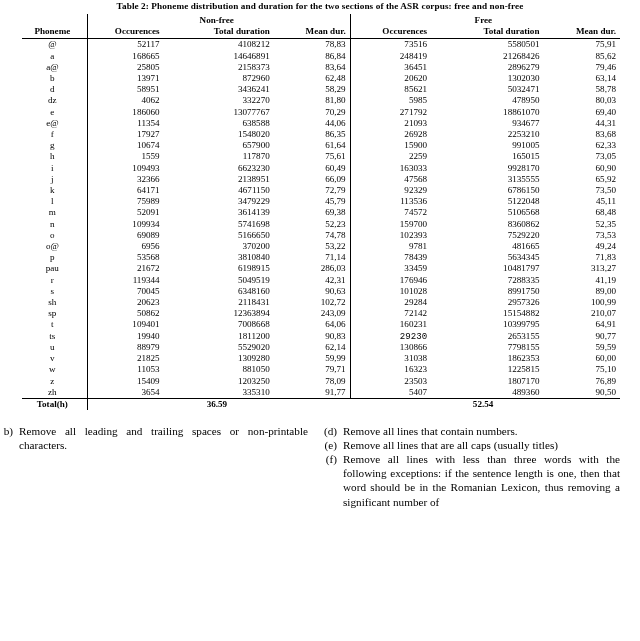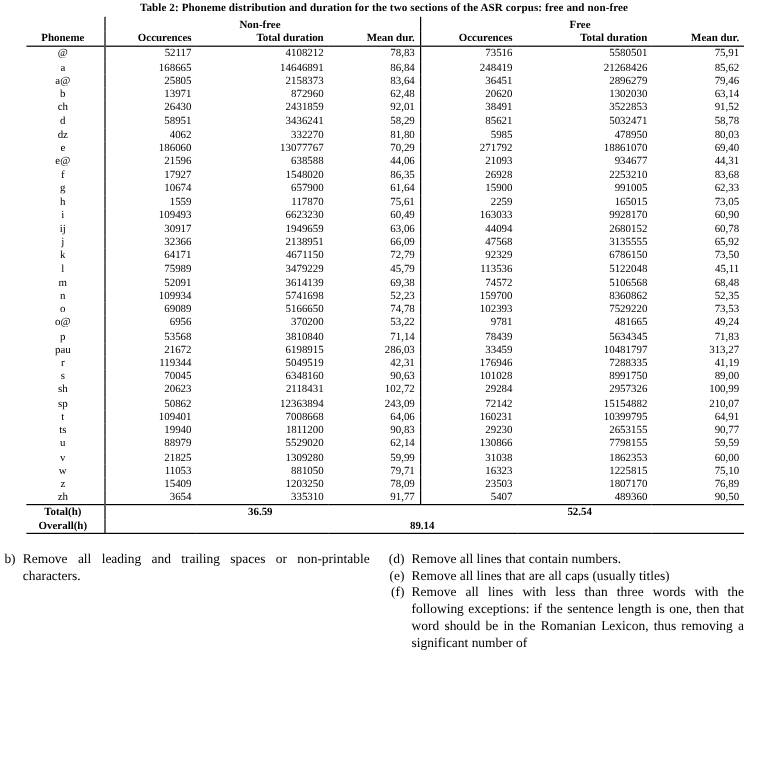--- a/index.html
+++ b/index.html
@@ -199,29 +199,20 @@
           <tr>
             <td class="ph-col vsep">b</td>
             <td class="occ">13971</td>
             <td class="tot">872960</td>
             <td class="mean">62,48</td>
             <td class="occ2" style="border-left: 0.9px solid rgb(0, 0, 0); margin-left: 25px;">20620</td>
             <td class="tot2">1302030</td>
             <td class="mean2">63,14</td>
           </tr>
           <tr>
-            <td class="ph-col vsep">ch</td>
-            <td class="occ">26430</td>
-            <td class="tot">2431859</td>
-            <td class="mean">92,01</td>
-            <td class="occ2" style="border-left: 0.9px solid rgb(0, 0, 0);">38491</td>
-            <td class="tot2">3522853</td>
-            <td class="mean2">91,52</td>
-          </tr>
-          <tr>
             <td class="ph-col vsep">d</td>
             <td class="occ">58951</td>
             <td class="tot">3436241</td>
             <td class="mean">58,29</td>
             <td class="occ2" style="border-left: 0.9px solid rgb(0, 0, 0);">85621</td>
             <td class="tot2">5032471</td>
             <td class="mean2">58,78</td>
           </tr>
           <tr>
             <td class="ph-col vsep">dz</td>
@@ -236,21 +227,21 @@
             <td class="ph-col vsep">e</td>
             <td class="occ">186060</td>
             <td class="tot">13077767</td>
             <td class="mean">70,29</td>
             <td class="occ2" style="border-left: 0.9px solid rgb(0, 0, 0);">271792</td>
             <td class="tot2">18861070</td>
             <td class="mean2">69,40</td>
           </tr>
           <tr>
             <td class="ph-col vsep">e@</td>
-            <td class="occ">21596</td>
+            <td class="occ">11354</td>
             <td class="tot">638588</td>
             <td class="mean">44,06</td>
             <td class="occ2" style="border-left: 0.9px solid rgb(0, 0, 0);">21093</td>
             <td class="tot2">934677</td>
             <td class="mean2">44,31</td>
           </tr>
           <tr>
             <td class="ph-col vsep">f</td>
             <td class="occ">17927</td>
             <td class="tot">1548020</td>
@@ -280,29 +271,20 @@
           <tr>
             <td class="ph-col vsep">i</td>
             <td class="occ">109493</td>
             <td class="tot">6623230</td>
             <td class="mean">60,49</td>
             <td class="occ2" style="border-left: 0.9px solid rgb(0, 0, 0);">163033</td>
             <td class="tot2">9928170</td>
             <td class="mean2">60,90</td>
           </tr>
           <tr>
-            <td class="ph-col vsep">ij</td>
-            <td class="occ">30917</td>
-            <td class="tot">1949659</td>
-            <td class="mean">63,06</td>
-            <td class="occ2" style="border-left: 0.9px solid rgb(0, 0, 0);">44094</td>
-            <td class="tot2">2680152</td>
-            <td class="mean2">60,78</td>
-          </tr>
-          <tr>
             <td class="ph-col vsep">j</td>
             <td class="occ">32366</td>
             <td class="tot">2138951</td>
             <td class="mean">66,09</td>
             <td class="occ2" style="border-left: 0.9px solid rgb(0, 0, 0);">47568</td>
             <td class="tot2">3135555</td>
             <td class="mean2">65,92</td>
           </tr>
           <tr>
             <td class="ph-col vsep">k</td>
@@ -419,21 +401,21 @@
             <td class="mean">64,06</td>
             <td class="occ2" style="border-left: 0.9px solid rgb(0, 0, 0);">160231</td>
             <td class="tot2">10399795</td>
             <td class="mean2">64,91</td>
           </tr>
           <tr>
             <td class="ph-col vsep">ts</td>
             <td class="occ">19940</td>
             <td class="tot">1811200</td>
             <td class="mean">90,83</td>
-            <td class="occ2" style="border-left: 0.9px solid rgb(0, 0, 0);">29230</td>
+            <td class="occ2" style="border-left: 0.9px solid rgb(0, 0, 0); font-family: Liberation Mono, monospace;">29230</td>
             <td class="tot2">2653155</td>
             <td class="mean2">90,77</td>
           </tr>
           <tr>
             <td class="ph-col vsep">u</td>
             <td class="occ">88979</td>
             <td class="tot">5529020</td>
             <td class="mean">62,14</td>
             <td class="occ2" style="border-left: 0.9px solid rgb(0, 0, 0);">130866</td>
             <td class="tot2">7798155</td>
@@ -474,24 +456,20 @@
             <td class="occ2" style="border-left: 0.9px solid rgb(0, 0, 0);">5407</td>
             <td class="tot2">489360</td>
             <td class="mean2">90,50</td>
           </tr>
         </tbody>
       <tfoot>
         <tr class="total-row rule-mid">
           <td class="lbl vsep">Total(h)</td>
           <td colspan="3">36.59</td>
           <td colspan="3">52.54</td>
-        </tr>
-        <tr class="overall-row rule-bot">
-          <td class="lbl vsep">Overall(h)</td>
-          <td colspan="6">89.14</td>
         </tr>
       </tfoot>
     </table>
   </div>
 
   <div class="cols">
     <div class="col">
       <div class="li li-clip">
         <span class="mk">b)</span>
         <span class="bd">Remove all leading and trailing spaces or non-printable characters.</span>

